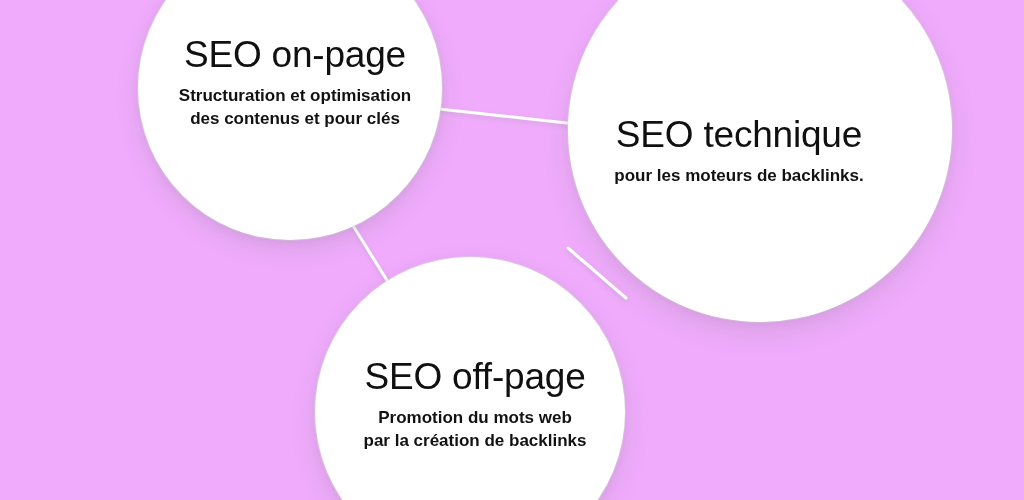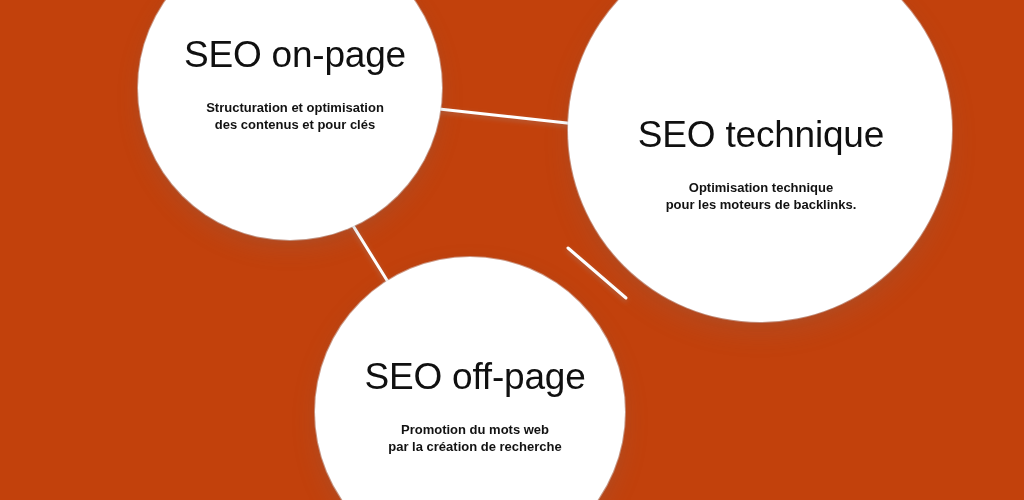--- a/index.html
+++ b/index.html
@@ -8,21 +8,21 @@
     background: #ffffff;
   }
   body {
     font-family: "Liberation Sans", "DejaVu Sans", sans-serif;
   }
 
   #canvas {
     position: relative;
     width: 1024px;
     height: 500px;
-    background: #c2410c;
+    background: #f0abfc;
     overflow: hidden;
   }
 
   
   .connectors {
     position: absolute;
     left: 0;
     top: 0;
     width: 1024px;
     height: 500px;
@@ -81,29 +81,29 @@
     white-space: nowrap;
   }
   .title {
     font-size: 37px;
     font-weight: 400;
     letter-spacing: -0.2px;
     line-height: 1.05;
     color: #101010;
   }
   .subtitle {
-    font-size: 13px;
+    font-size: 17px;
     font-weight: 700;
     line-height: 1.35;
     color: #121212;
-    margin-top: 24px;
+    margin-top: 10px;
   }
 
   .label-1 { left: 130px; top: 36px;  width: 330px; }
-  .label-2 { left: 591px; top: 116px; width: 340px; }
+  .label-2 { left: 569px; top: 116px; width: 340px; }
   .label-3 { left: 310px; top: 358px; width: 330px; }
 
   .subtitle-line { display: block; }
 </style>
 </head>
 <body>
 
 <div id="canvas">
 
   <svg class="connectors" viewBox="0 0 1024 500" width="1024" height="500">
@@ -127,26 +127,25 @@
     <div class="title">SEO on-page</div>
     <div class="subtitle">
       <span class="subtitle-line">Structuration et optimisation</span>
       <span class="subtitle-line">des contenus et pour clés</span>
     </div>
   </div>
 
   <div class="label label-2">
     <div class="title">SEO technique</div>
     <div class="subtitle">
-      <span class="subtitle-line">Optimisation technique</span>
       <span class="subtitle-line">pour les moteurs de backlinks.</span>
     </div>
   </div>
 
   <div class="label label-3">
     <div class="title">SEO off-page</div>
     <div class="subtitle">
       <span class="subtitle-line">Promotion du mots web</span>
-      <span class="subtitle-line">par la création de recherche</span>
+      <span class="subtitle-line">par la création de backlinks</span>
     </div>
   </div>
 
 </div>
 
 </body></html>

